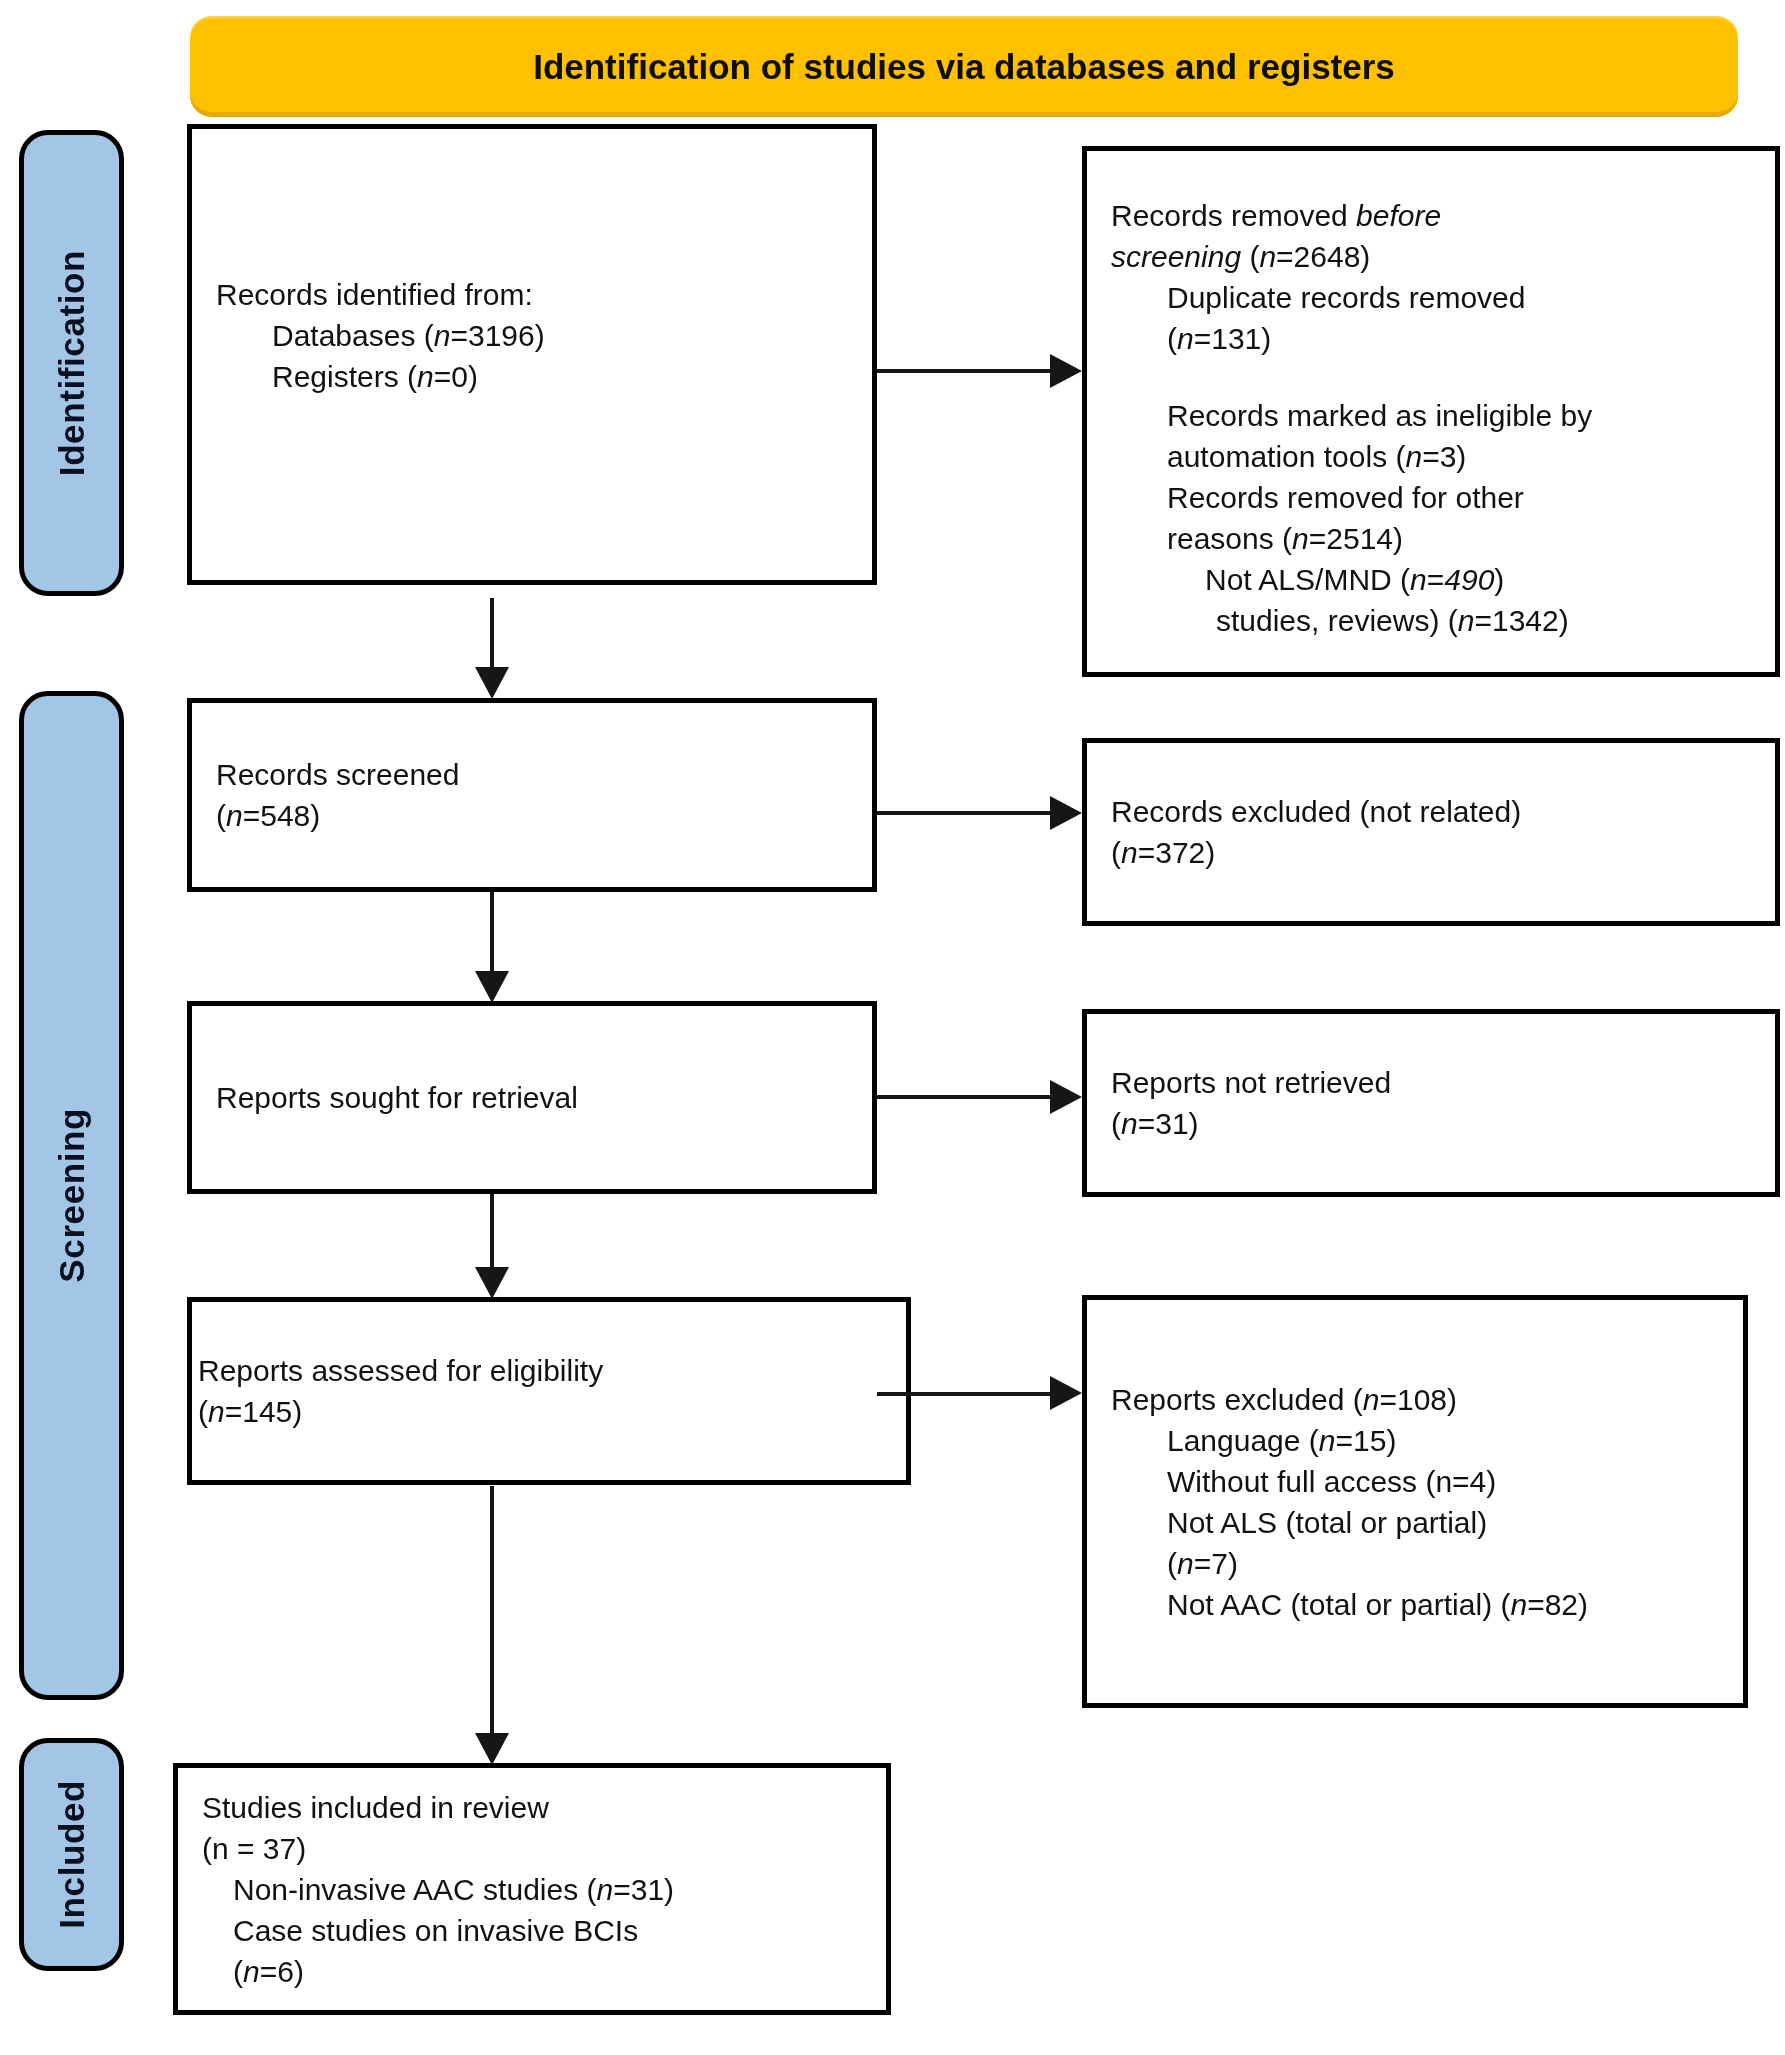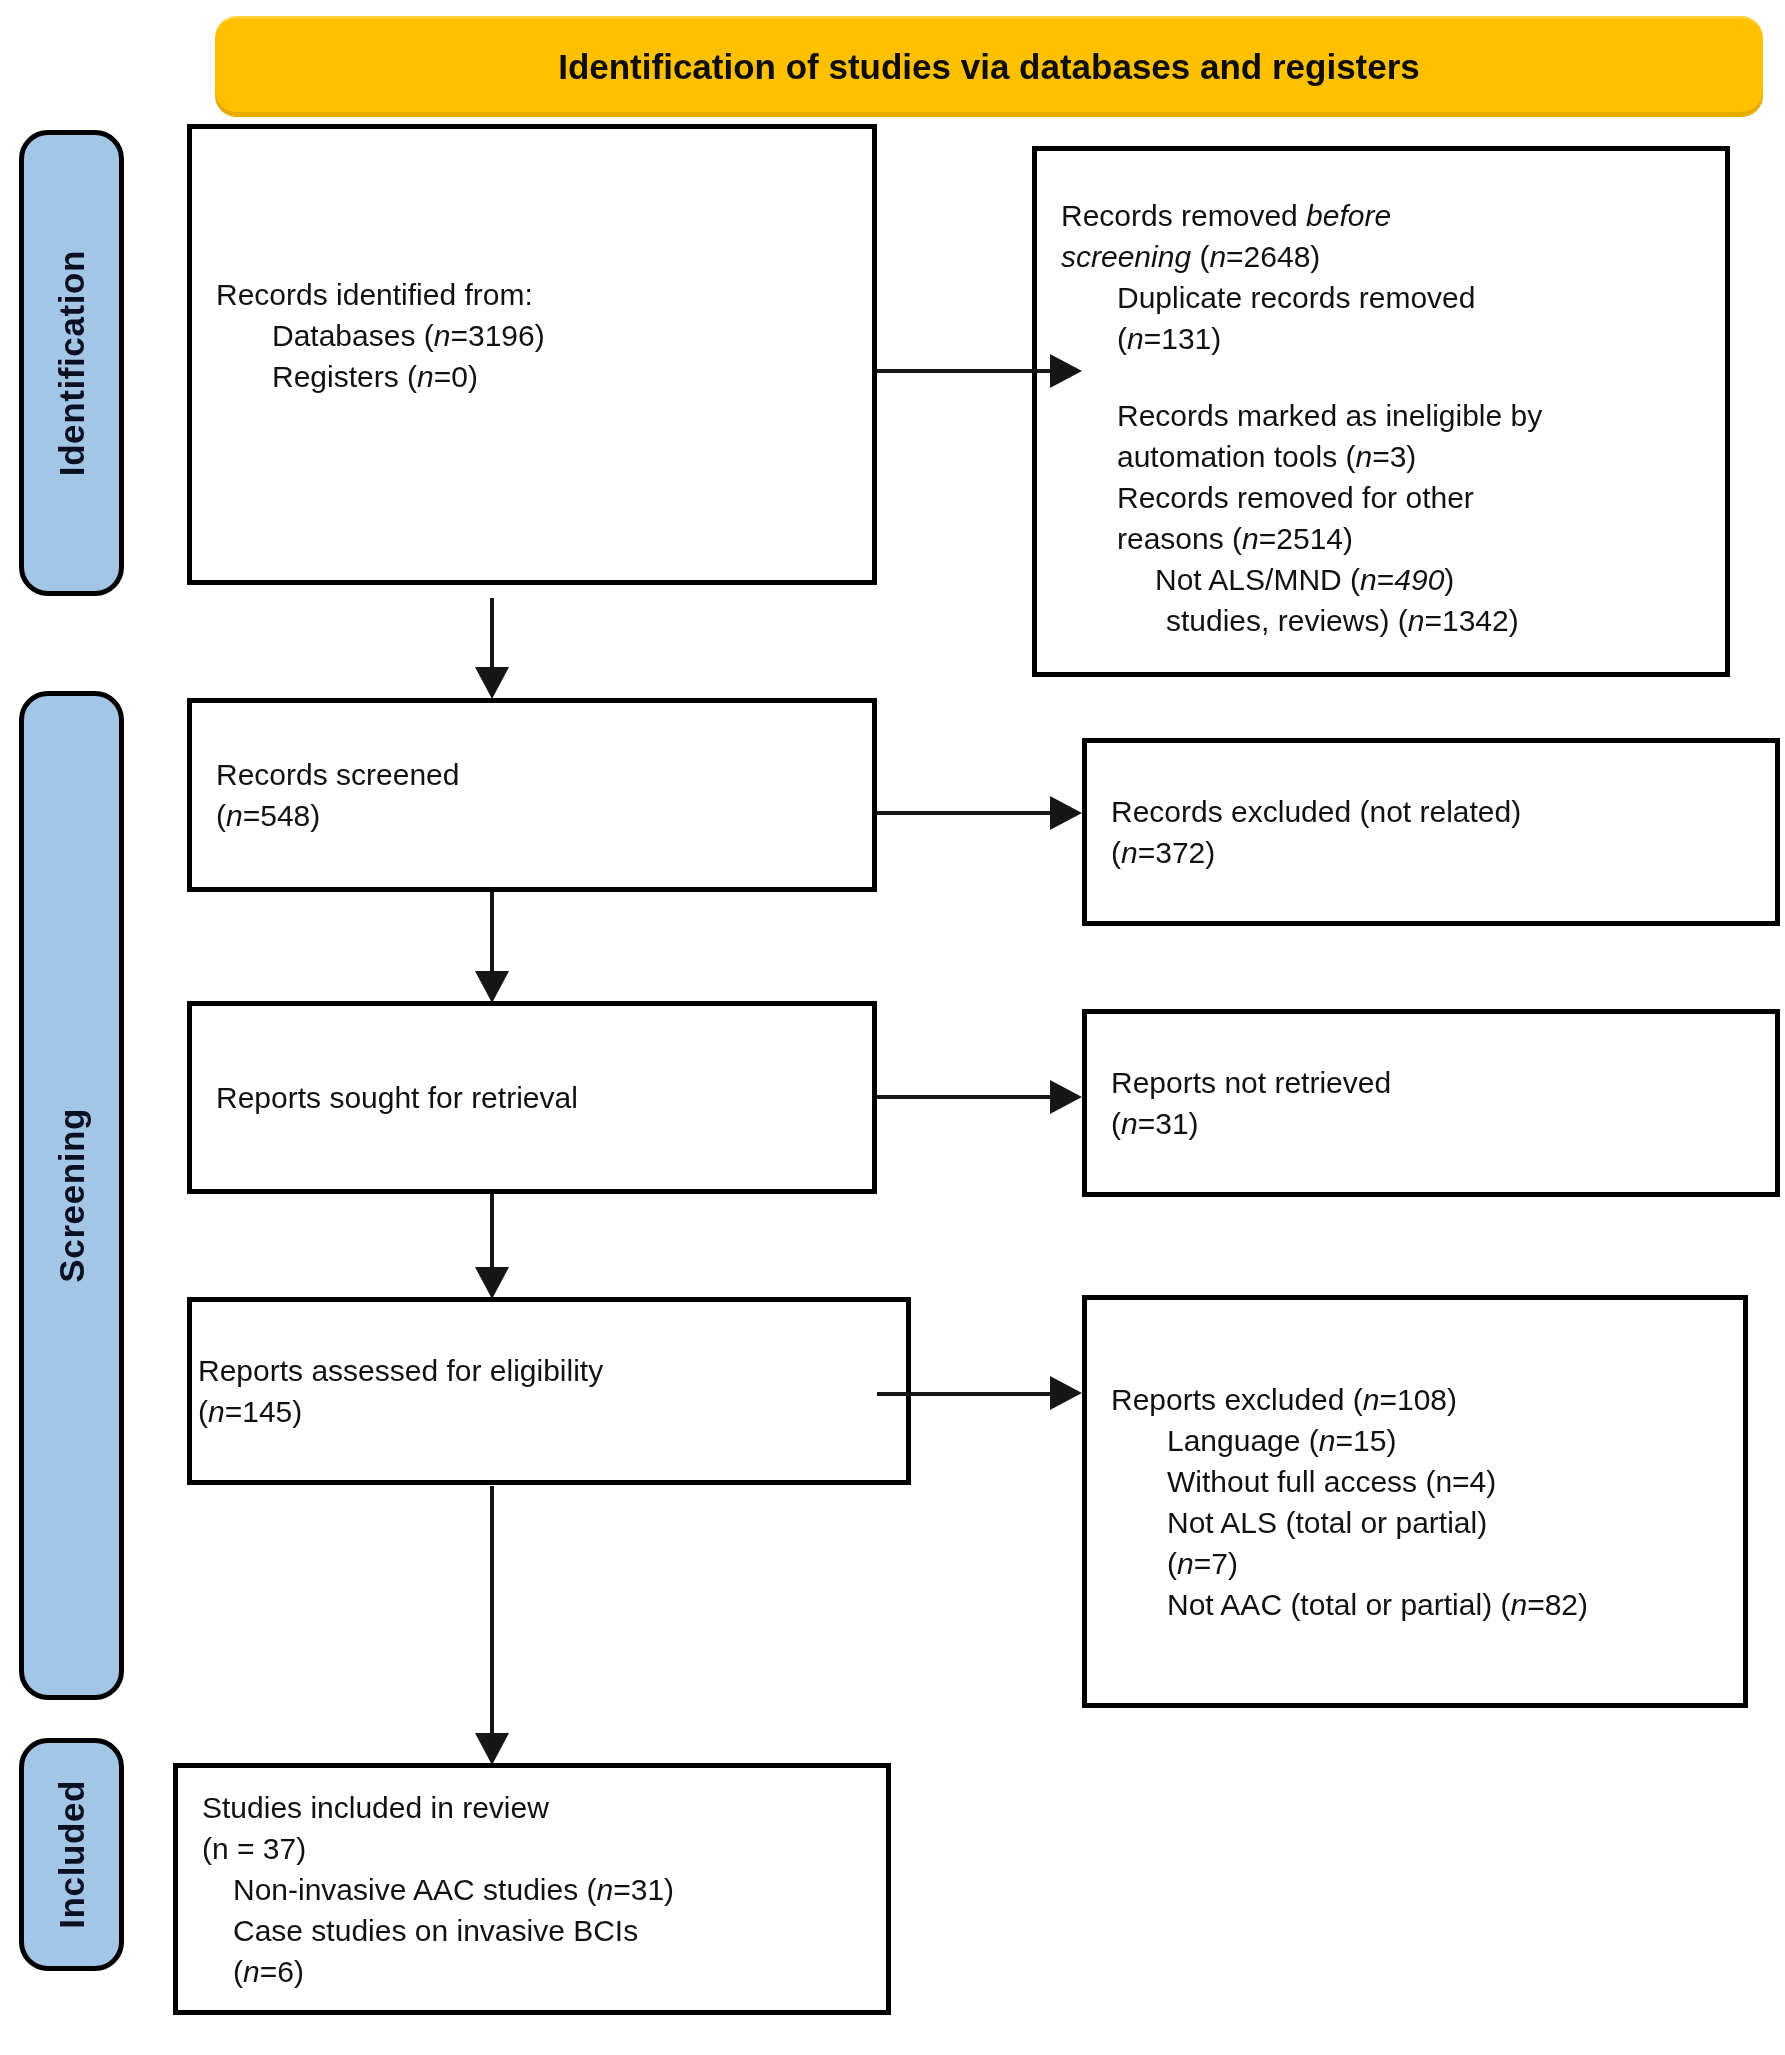--- a/index.html
+++ b/index.html
@@ -9,21 +9,20 @@
     background:#ffffff;
     font-family:"Liberation Sans","DejaVu Sans",sans-serif;
     color:#111;
   }
   .banner{
     position:absolute;left:190px;top:16px;width:1548px;height:101px;
     border-radius:21.6px;
     display:flex;align-items:center;justify-content:center;
     font-size:35px;font-weight:bold;color:#0d0d00;
     box-shadow:inset 0 -5px 0 rgba(120,80,0,.18), inset 0 2.5px 0 rgba(255,255,255,.25);
-    margin-left:25px;
   }
   .side{
     position:absolute;left:19px;width:105px;
     border:5.7px solid #000;border-radius:29px;
     display:flex;align-items:center;justify-content:center;
     box-sizing:border-box;
   }
   .side span{
     writing-mode:vertical-rl;transform:rotate(180deg);
     font-size:35px;font-weight:bold;color:#0a1020;letter-spacing:0.6px;
@@ -88,21 +87,21 @@
     </div>
 
   <div class="fbox" style="left:173px;top:1763px;width:718px;height:252px;">
       <div class="line" style="padding-left: 0px;"><span>Studies included in review</span></div>
       <div class="line" style="padding-left: 0px;"><span>(n = 37)</span></div>
       <div class="line" style="padding-left: 31px;"><span>Non-invasive AAC studies (</span><i>n</i><span>=31)</span></div>
       <div class="line" style="padding-left: 31px;"><span>Case studies on invasive BCIs</span></div>
       <div class="line" style="padding-left: 31px;"><span>(</span><i>n</i><span>=6)</span></div>
     </div>
 
-  <div class="fbox" style="left:1032px;top:146px;width:698px;height:531px;justify-content:flex-start;padding-top:44px;">
+  <div class="fbox" style="left:1082px;top:146px;width:698px;height:531px;justify-content:flex-start;padding-top:44px;">
       <div class="line" style="padding-left: 0px;"><span>Records removed </span><i>before</i><span></span></div>
       <div class="line" style="padding-left: 0px;"><span></span><i>screening</i><span> (</span><i>n</i><span>=2648)</span></div>
       <div class="line" style="padding-left: 56px;"><span>Duplicate records removed</span></div>
       <div class="line" style="padding-left: 56px;"><span>(</span><i>n</i><span>=131)</span></div>
       <div class="line" style="padding-left: 56px; margin-top: 36px;"><span>Records marked as ineligible by</span></div>
       <div class="line" style="padding-left: 56px;"><span>automation tools (</span><i>n</i><span>=3)</span></div>
       <div class="line" style="padding-left: 56px;"><span>Records removed for other</span></div>
       <div class="line" style="padding-left: 56px;"><span>reasons (</span><i>n</i><span>=2514)</span></div>
       <div class="line" style="padding-left: 94px;"><span>Not ALS/MND (</span><i>n</i><span>=</span><i>490</i><span>)</span></div>
       <div class="line" style="padding-left: 105px;"><span>studies, reviews) (</span><i>n</i><span>=1342)</span></div>

